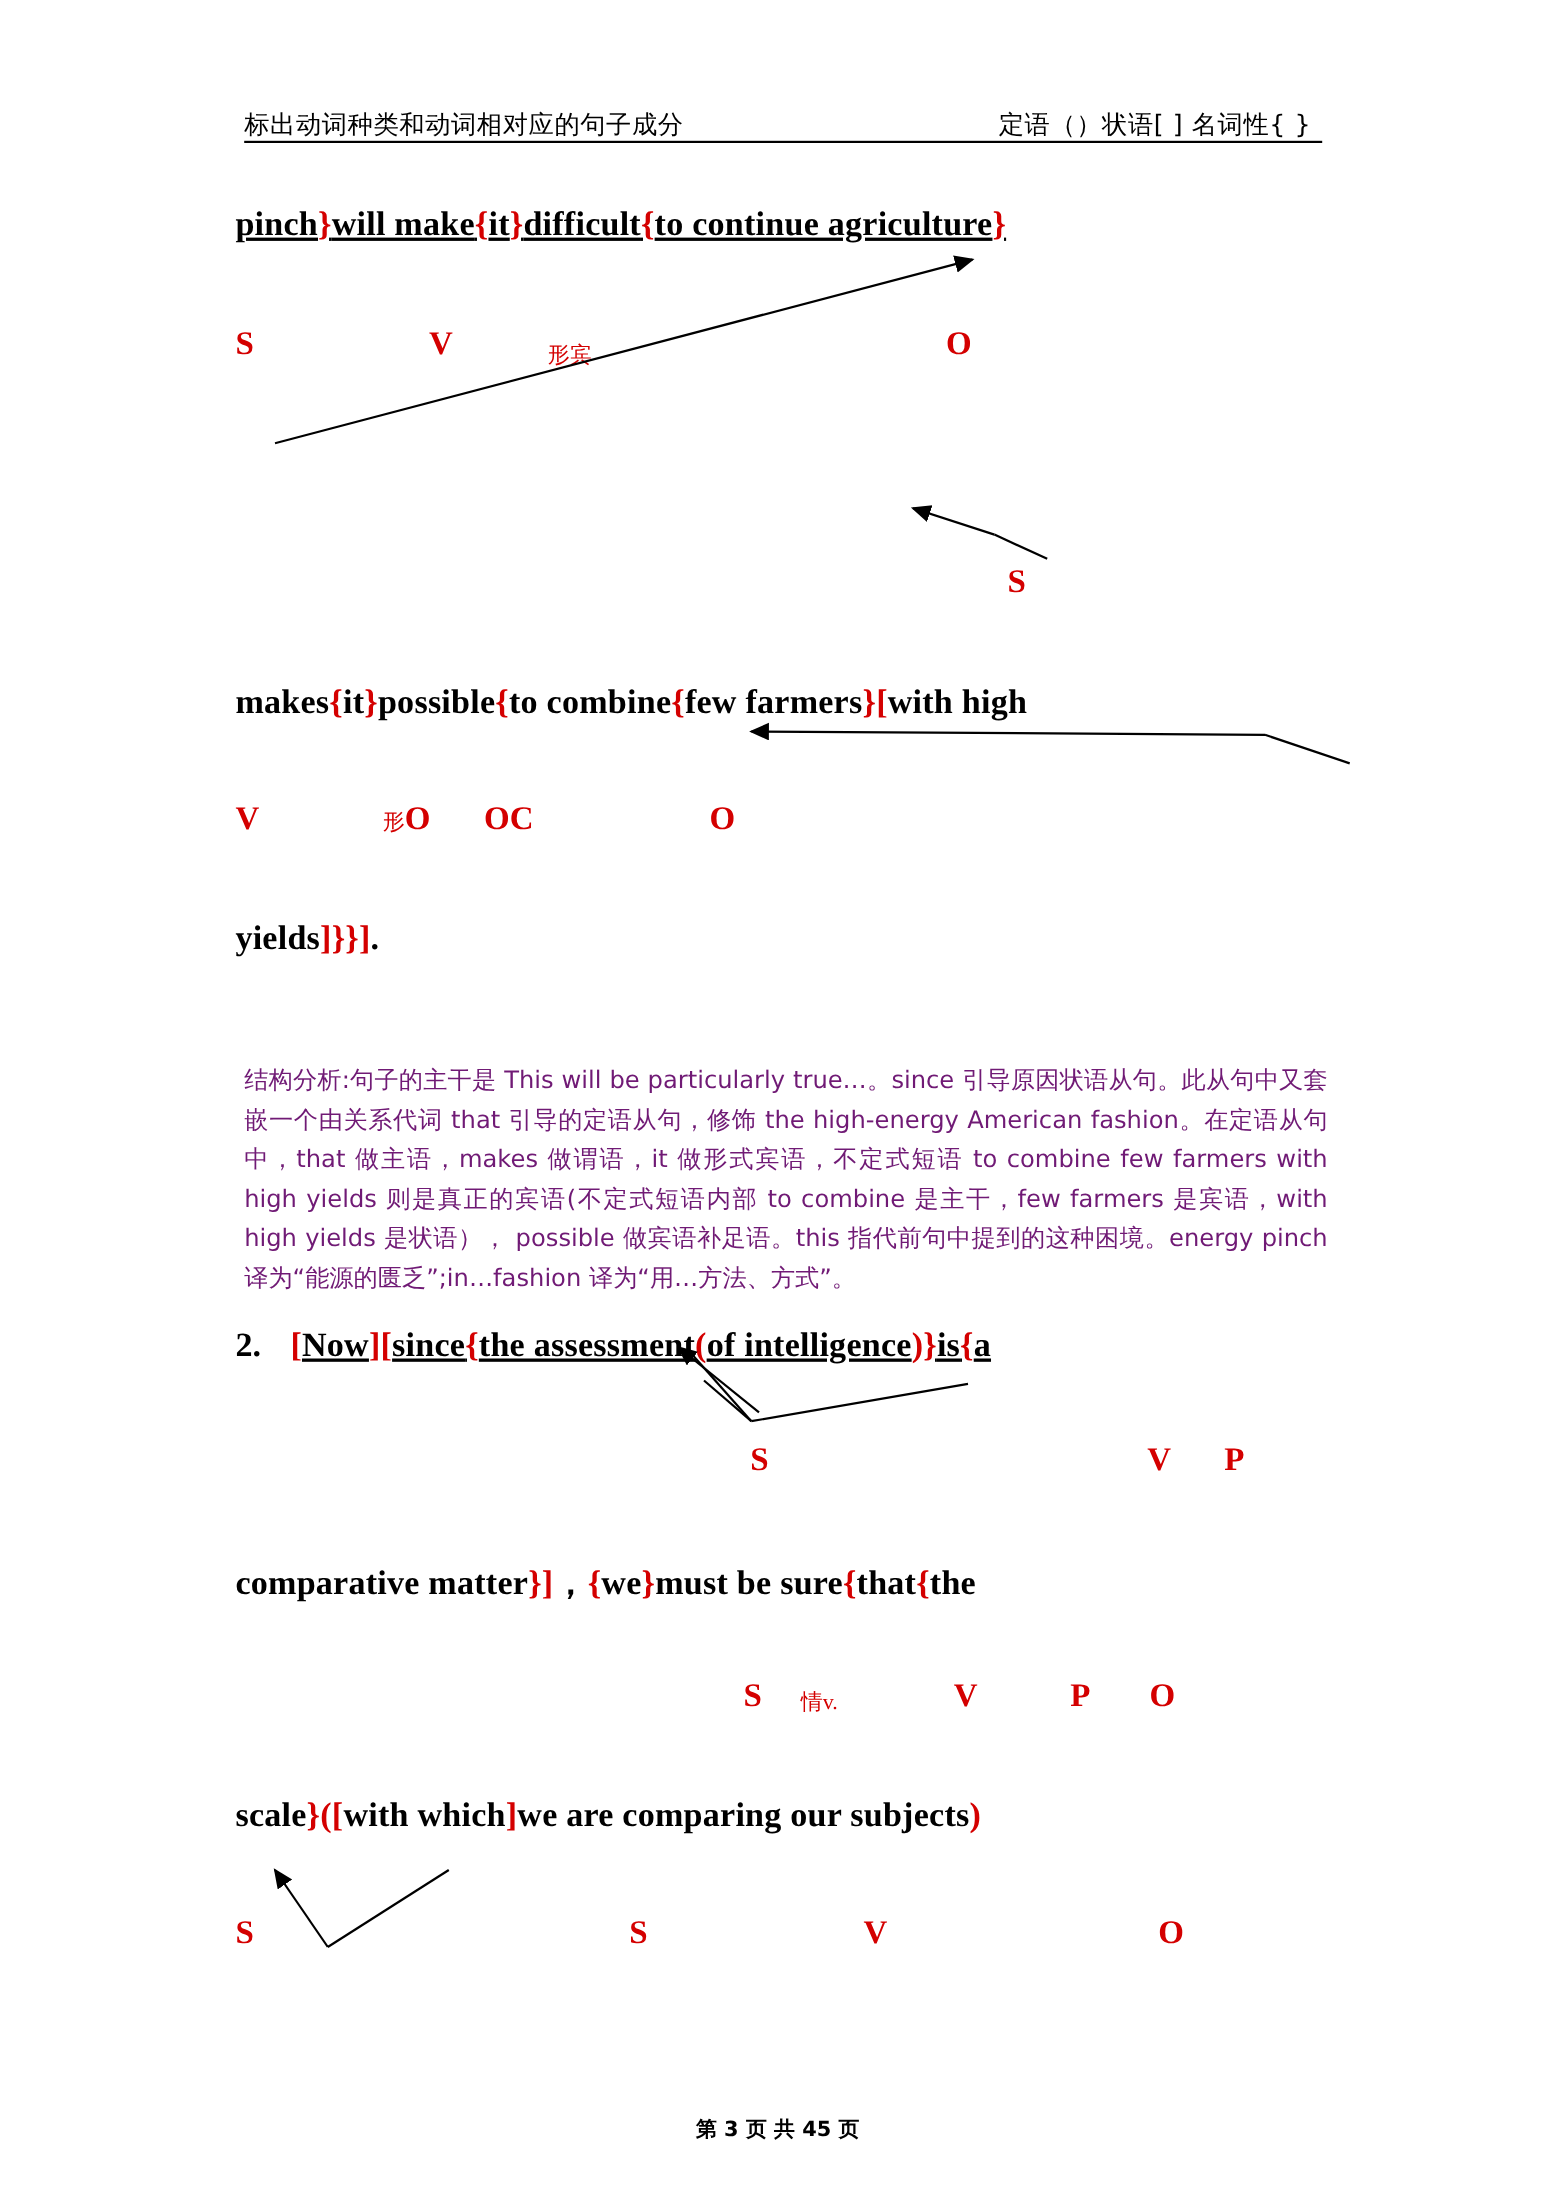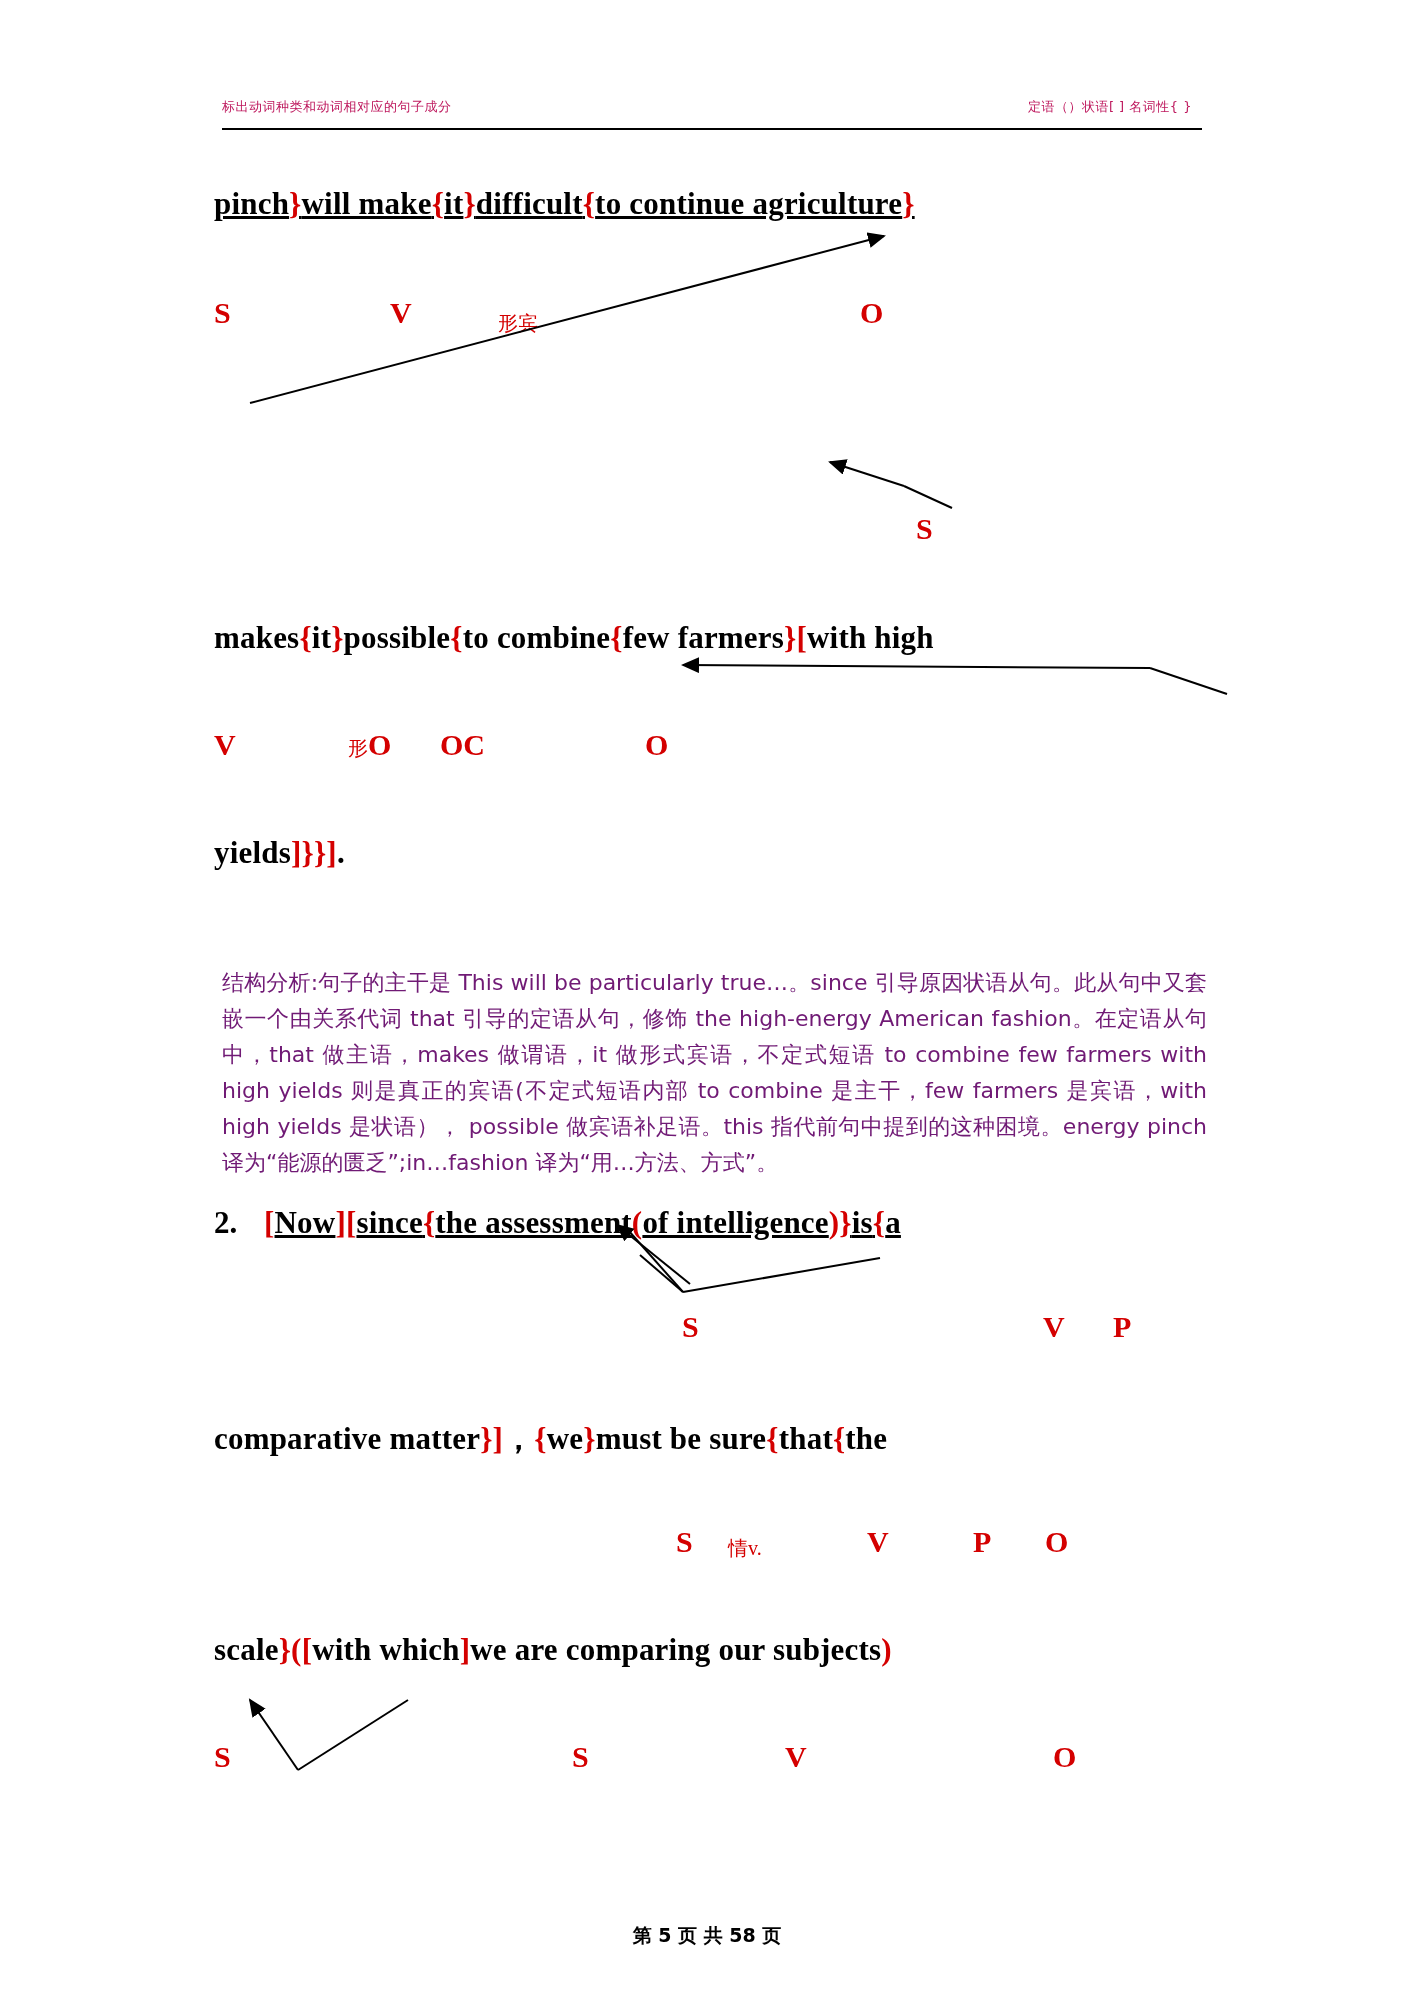--- a/index.html
+++ b/index.html
@@ -23,22 +23,22 @@
 
   
   .header {
     position: absolute;
     left: 222px;
     top: 98px;
     width: 980px;
     display: flex;
     justify-content: space-between;
     font-family: "DejaVu Sans", sans-serif;
-    font-size: 13px;
-    color: #be185d;
+    font-size: 23px;
+    color: #000000;
     letter-spacing: 0.5px;
   }
   .header-rule {
     position: absolute;
     left: 222px;
     top: 128px;
     width: 980px;
     height: 2px;
     background: #000;
   }
@@ -192,14 +192,14 @@
     <path d="M683,1292 L628,1230" stroke="#000" stroke-width="2" fill="none"></path>
     <path d="M683,1292 L880,1258" stroke="#000" stroke-width="2" fill="none"></path>
     <path d="M700,1300 L660,1255" stroke="#000" stroke-width="0" fill="none"></path>
     <path d="M640,1255 L683,1292" stroke="#000" stroke-width="2" fill="none"></path>
     <path d="M690,1284 L617,1225" stroke="#000" stroke-width="2" fill="none" marker-end="url(#ah)"></path>
 
     <path d="M298,1770 L250,1700" stroke="#000" stroke-width="2" fill="none" marker-end="url(#ah)"></path>
     <path d="M298,1770 L408,1700" stroke="#000" stroke-width="2" fill="none"></path>
   </svg>
 
-  <div class="footer">第 5 页 共 58 页</div>
+  <div class="footer">第 3 页 共 45 页</div>
 </div>
 
 </body></html>

